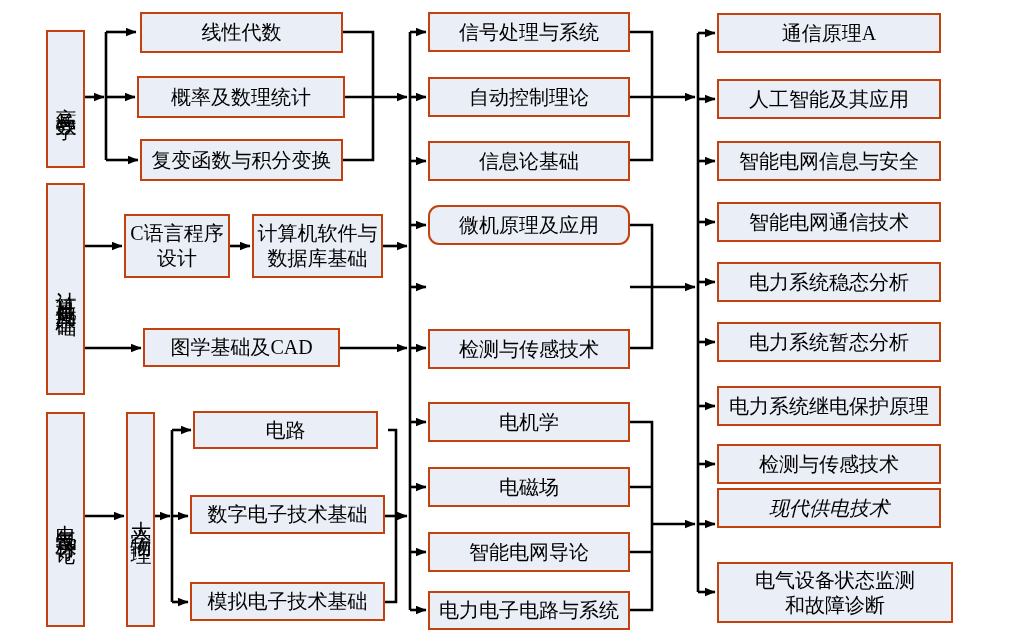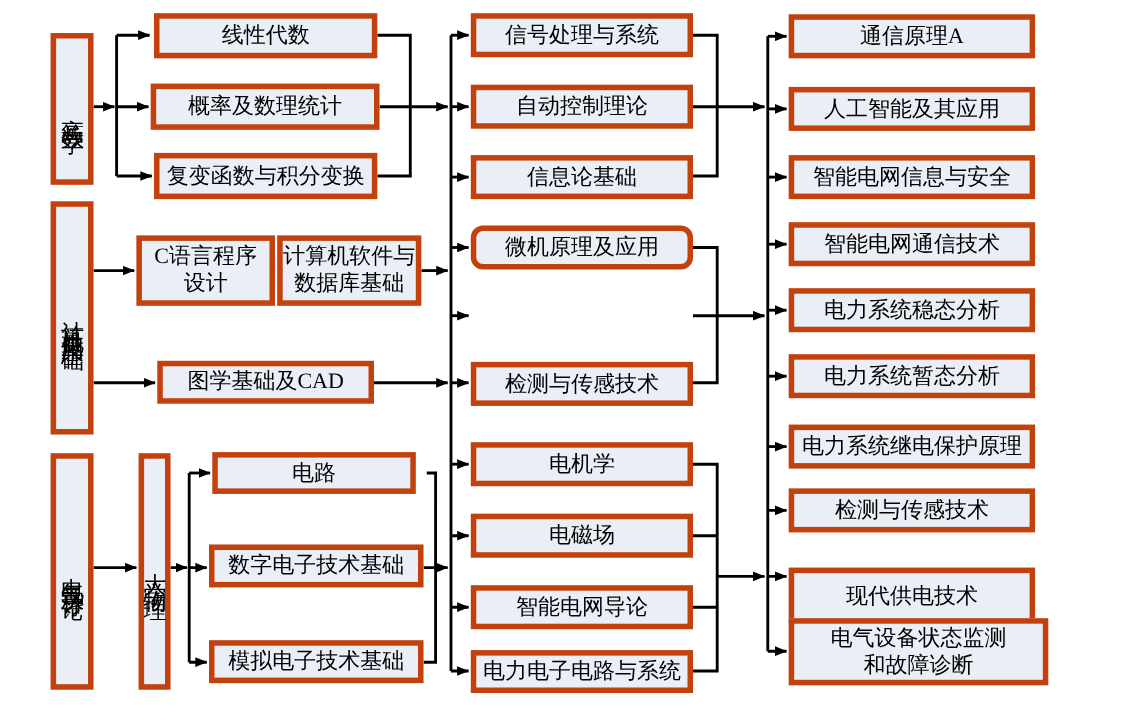--- a/index.html
+++ b/index.html
@@ -1,19 +1,19 @@
 <!DOCTYPE html>
 <html><head>
 <meta charset="utf-8">
 <style>
   html,body{margin:0;padding:0;background:#ffffff;}
   #stage{position:relative;width:1024px;height:644px;background:#ffffff;overflow:hidden;
          font-family:"Liberation Serif","DejaVu Serif",serif;}
   #wires{position:absolute;left:0;top:0;z-index:1;}
-  .node{position:absolute;box-sizing:border-box;background:#eaeef6;border:5px solid #c2410c;
+  .node{position:absolute;box-sizing:border-box;background:#eaeef6;border:2px solid #c2410c;
         display:flex;align-items:center;justify-content:center;text-align:center;
         font-size:20px;color:#000;white-space:pre-line;line-height:1.25;z-index:2;}
   .vnode{writing-mode:vertical-rl;text-orientation:upright;letter-spacing:4px;font-size:21px;line-height:1;}
   .wire{stroke:#000;stroke-width:2.6;fill:none;}
   .al{marker-end:url(#ah);}
 </style>
 </head>
 <body>
 
 <div id="stage">
@@ -82,21 +82,21 @@
     <path class="wire al" d="M698,592 H715"></path>
   </svg>
 
   <div class="node vnode" style="left:46px;top:30px;width:39px;height:138px;">高等数学</div>
   <div class="node vnode" style="left:46px;top:183px;width:39px;height:212px;">计算机应用基础</div>
   <div class="node vnode" style="left:46px;top:412px;width:39px;height:215px;">电气学科导论</div>
 
   <div class="node" style="left:140px;top:12px;width:203px;height:41px;">线性代数</div>
   <div class="node" style="left:137px;top:76px;width:208px;height:42px;">概率及数理统计</div>
   <div class="node" style="left:140px;top:139px;width:203px;height:42px;">复变函数与积分变换</div>
-  <div class="node" style="left:124px;top:214px;width:126px;height:64px;">C语言程序
+  <div class="node" style="left:124px;top:214px;width:106px;height:64px;">C语言程序
 设计</div>
   <div class="node" style="left:252px;top:214px;width:131px;height:64px;">计算机软件与
 数据库基础</div>
   <div class="node" style="left:143px;top:328px;width:197px;height:39px;">图学基础及CAD</div>
   <div class="node vnode" style="left:126px;top:412px;width:29px;height:215px;letter-spacing:8px;">大学物理</div>
   <div class="node" style="left:193px;top:411px;width:185px;height:38px;">电路</div>
   <div class="node" style="left:190px;top:495px;width:195px;height:39px;">数字电子技术基础</div>
   <div class="node" style="left:190px;top:582px;width:195px;height:39px;">模拟电子技术基础</div>
 
   <div class="node" style="left:428px;top:12px;width:202px;height:40px;">信号处理与系统</div>
@@ -110,17 +110,17 @@
   <div class="node" style="left:428px;top:591px;width:202px;height:39px;">电力电子电路与系统</div>
 
   <div class="node" style="left:717px;top:13px;width:224px;height:40px;">通信原理A</div>
   <div class="node" style="left:717px;top:79px;width:224px;height:40px;">人工智能及其应用</div>
   <div class="node" style="left:717px;top:141px;width:224px;height:40px;">智能电网信息与安全</div>
   <div class="node" style="left:717px;top:202px;width:224px;height:40px;">智能电网通信技术</div>
   <div class="node" style="left:717px;top:262px;width:224px;height:40px;">电力系统稳态分析</div>
   <div class="node" style="left:717px;top:322px;width:224px;height:40px;">电力系统暂态分析</div>
   <div class="node" style="left:717px;top:386px;width:224px;height:40px;">电力系统继电保护原理</div>
   <div class="node" style="left:717px;top:444px;width:224px;height:40px;">检测与传感技术</div>
-  <div class="node" style="left:717px;top:516px;width:224px;height:52px;">现代供电技术</div>
+  <div class="node" style="left:717px;top:488px;width:224px;height:40px;font-style:italic;">现代供电技术</div>
   <div class="node" style="left:717px;top:562px;width:236px;height:61px;">电气设备状态监测
 和故障诊断</div>
 
 </div>
 
 </body></html>

